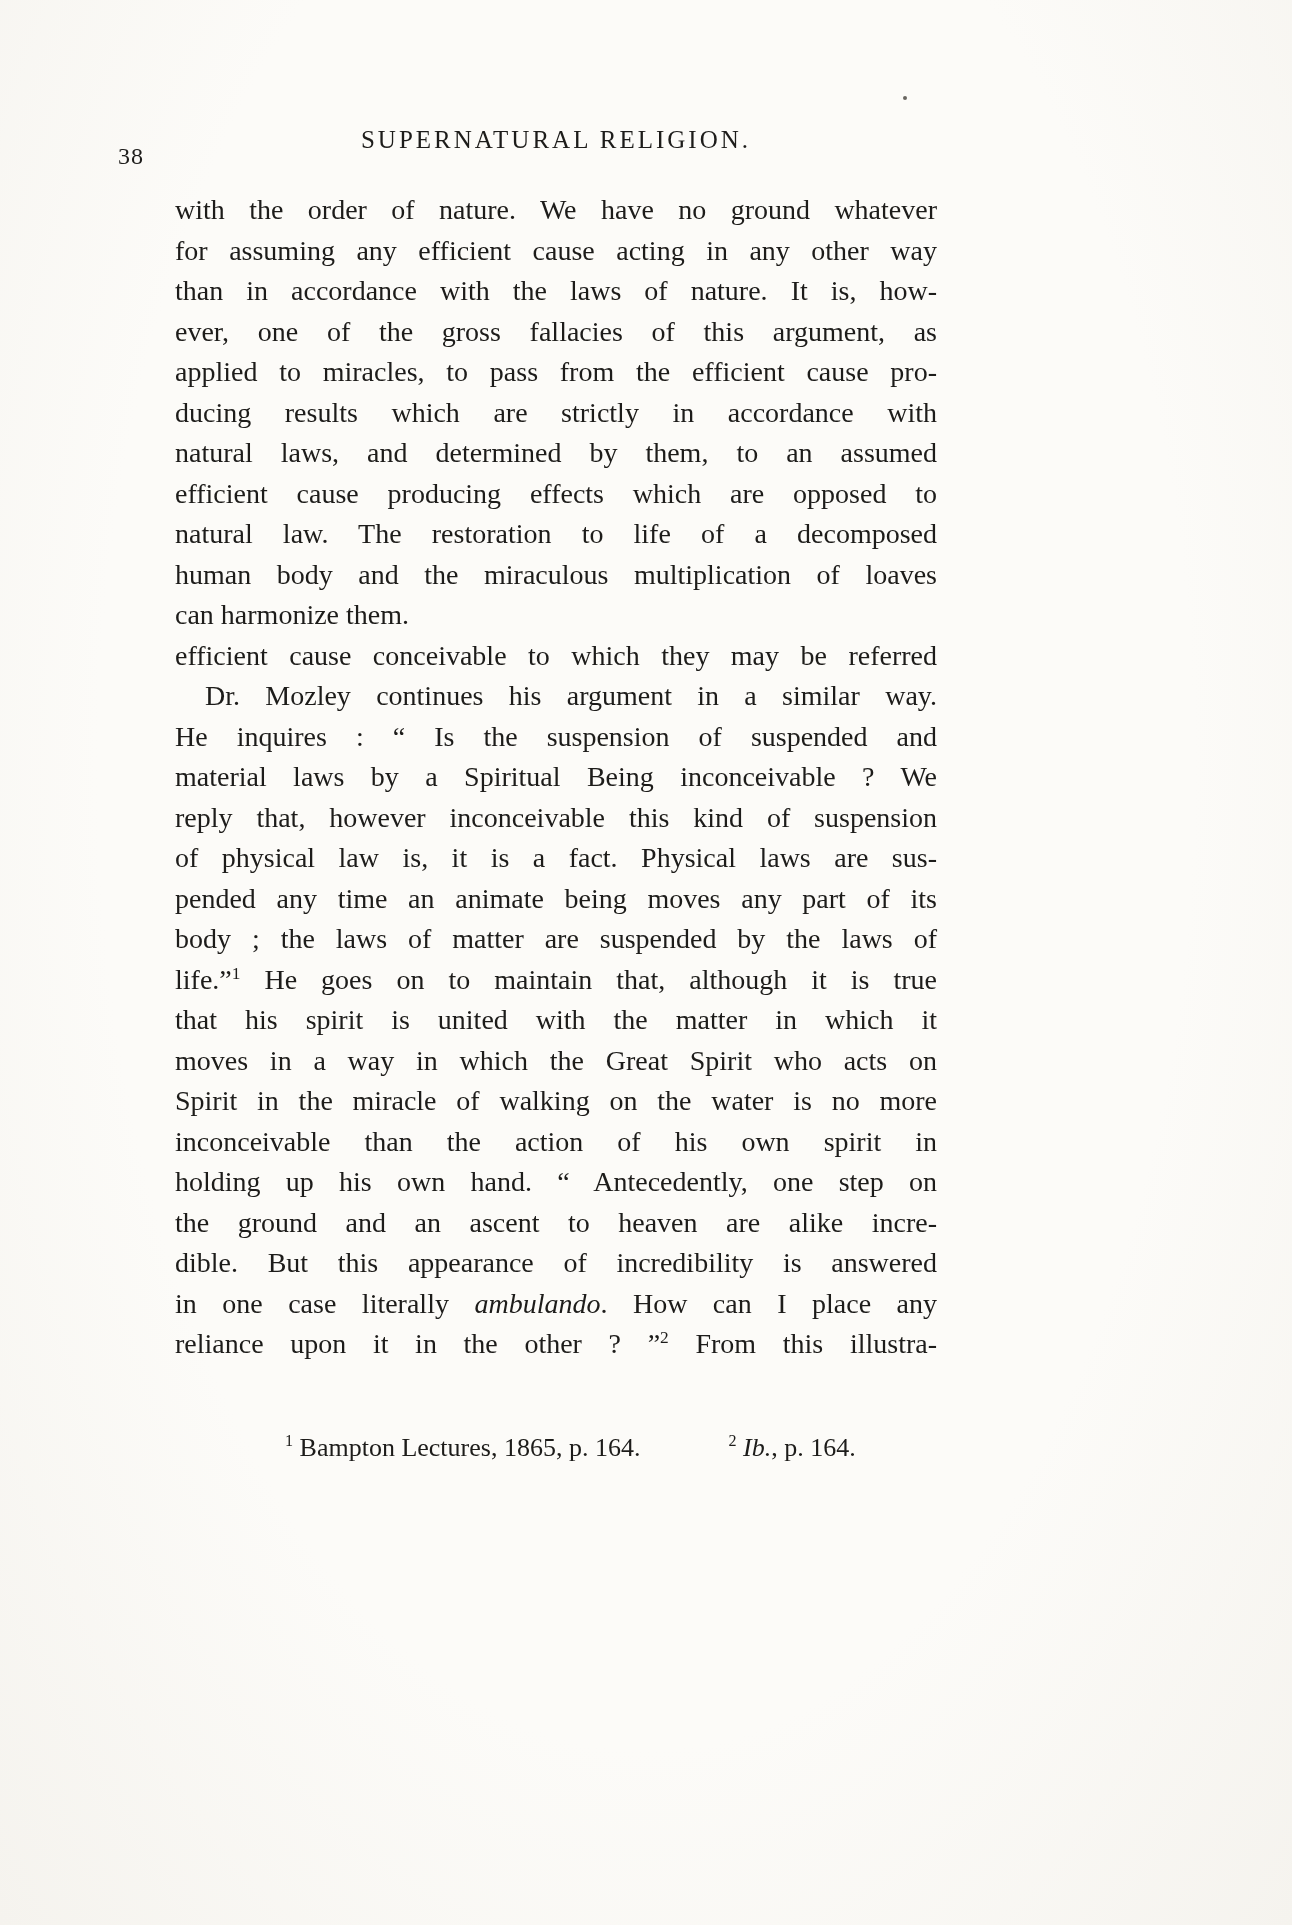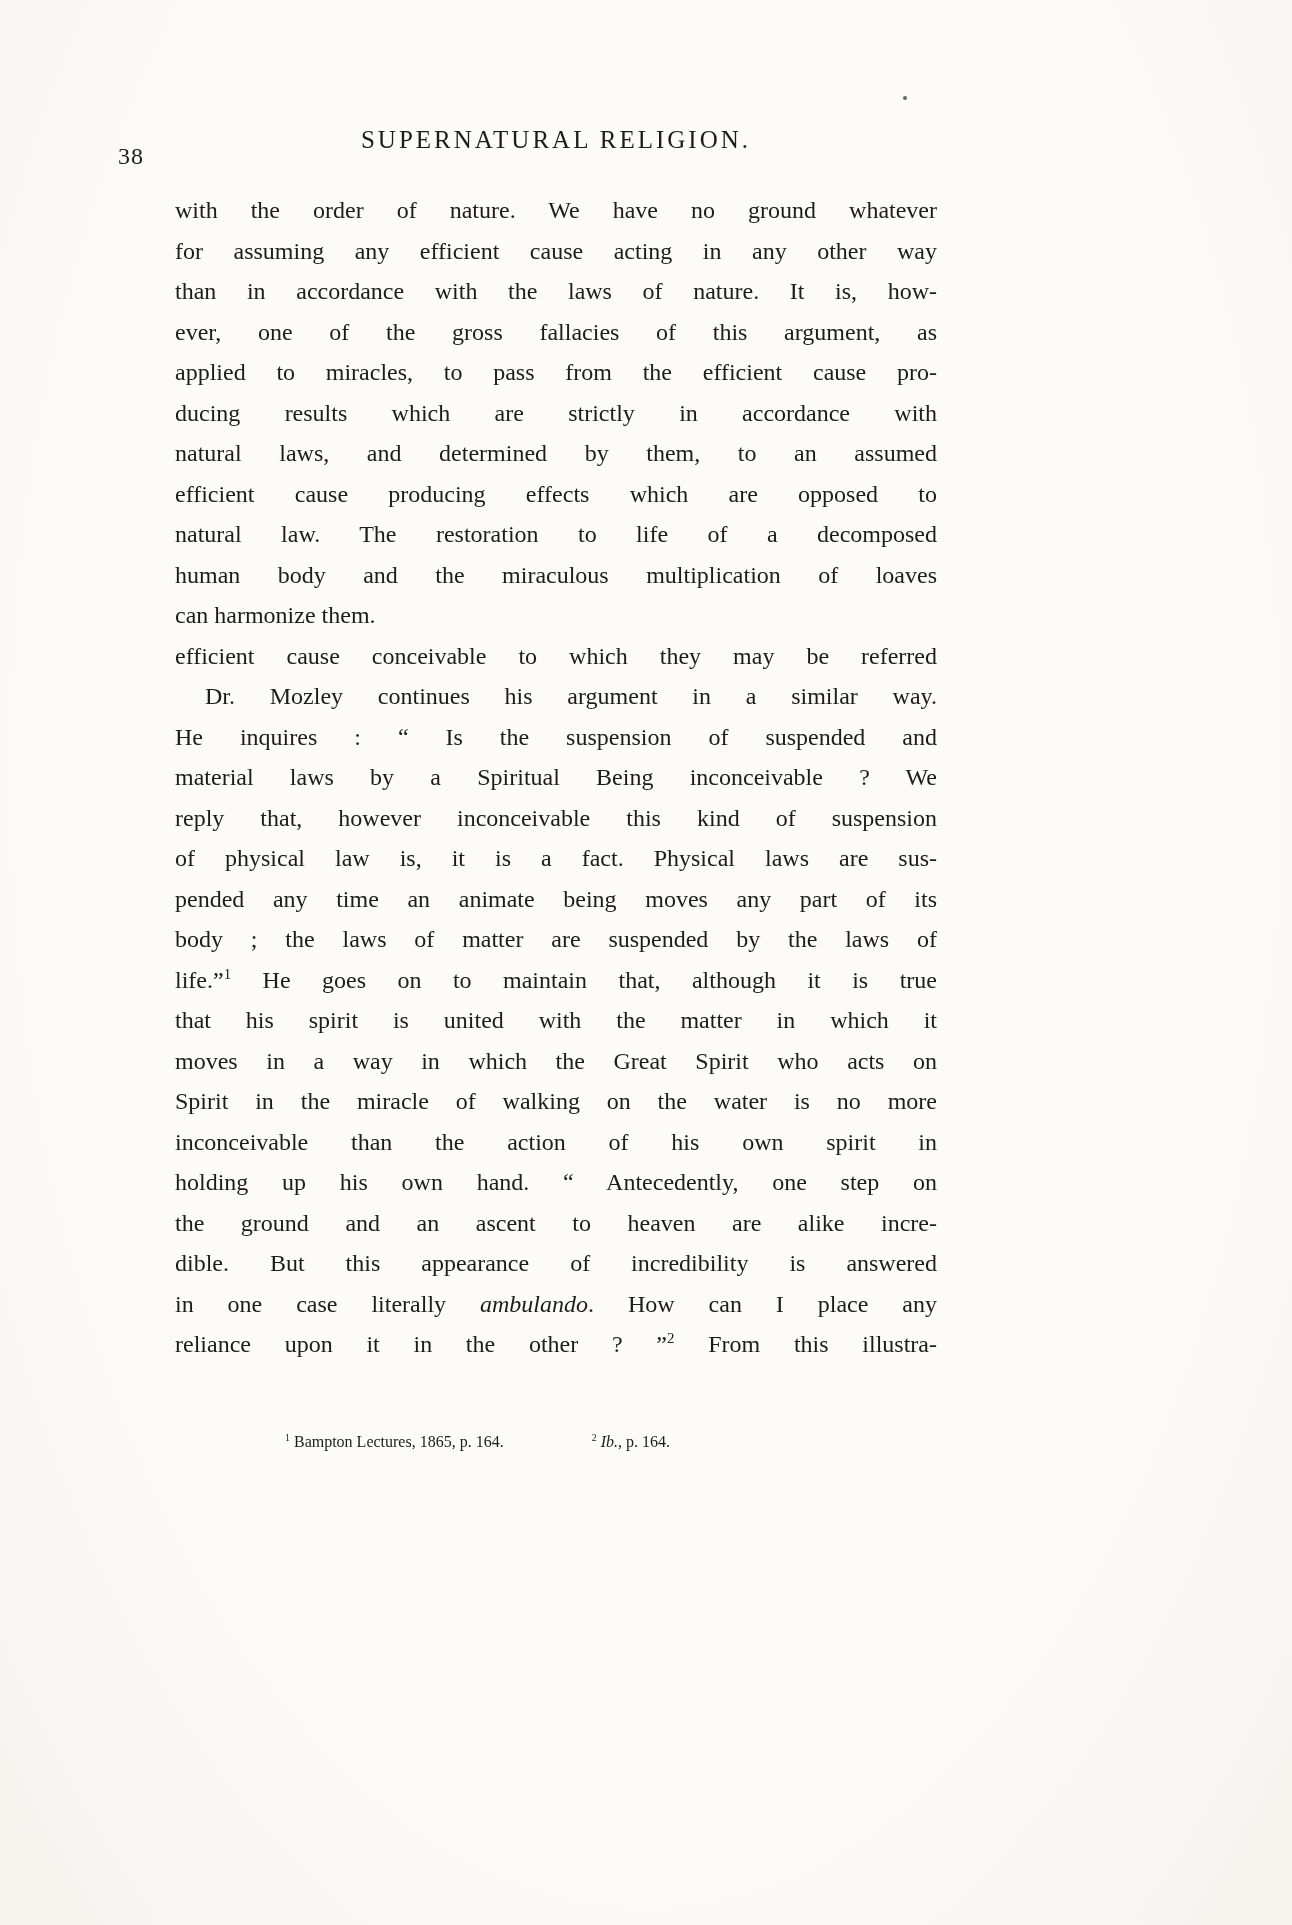--- a/index.html
+++ b/index.html
@@ -37,21 +37,21 @@
     margin-top: 14px;
   }
   .running-header {
     text-align: center;
     font-size: 25px;
     letter-spacing: 3px;
     white-space: nowrap;
   }
   .body-text {
     margin-top: 30px;
-    font-size: 24px;
+    font-size: 28px;
     line-height: 40.5px;
   }
   .line {
     text-align: justify;
     text-align-last: justify;
     text-justify: inter-word;
     white-space: normal;
   }
   .line.no-just {
     text-align-last: left;
@@ -62,21 +62,21 @@
   .line i { font-style: italic; }
   sup {
     font-size: 0.62em;
     vertical-align: super;
     line-height: 0;
   }
   .footnotes {
     display: flex;
     align-items: baseline;
     margin-top: 68px;
-    font-size: 16px;
+    font-size: 26px;
   }
   .footnote-left {
     margin-left: 110px;
   }
   .footnote-right {
     margin-left: 88px;
   }
   .scan-speck {
     position: absolute;
     left: 903px;

